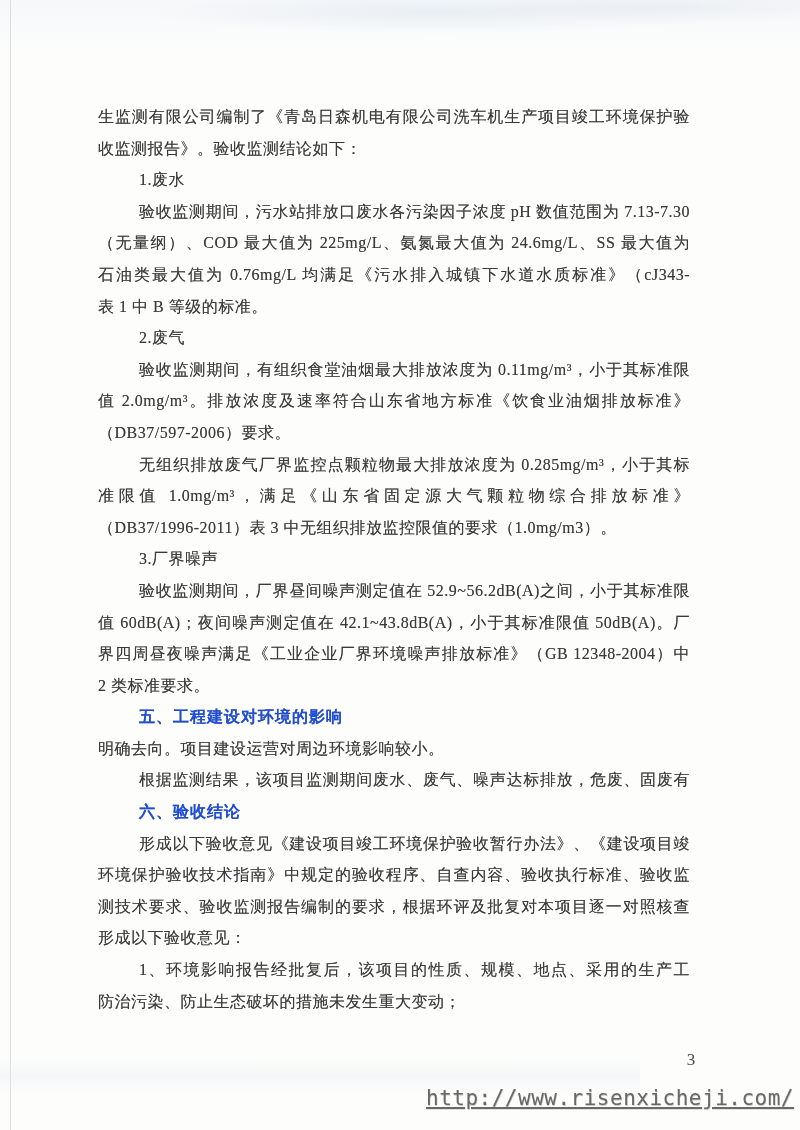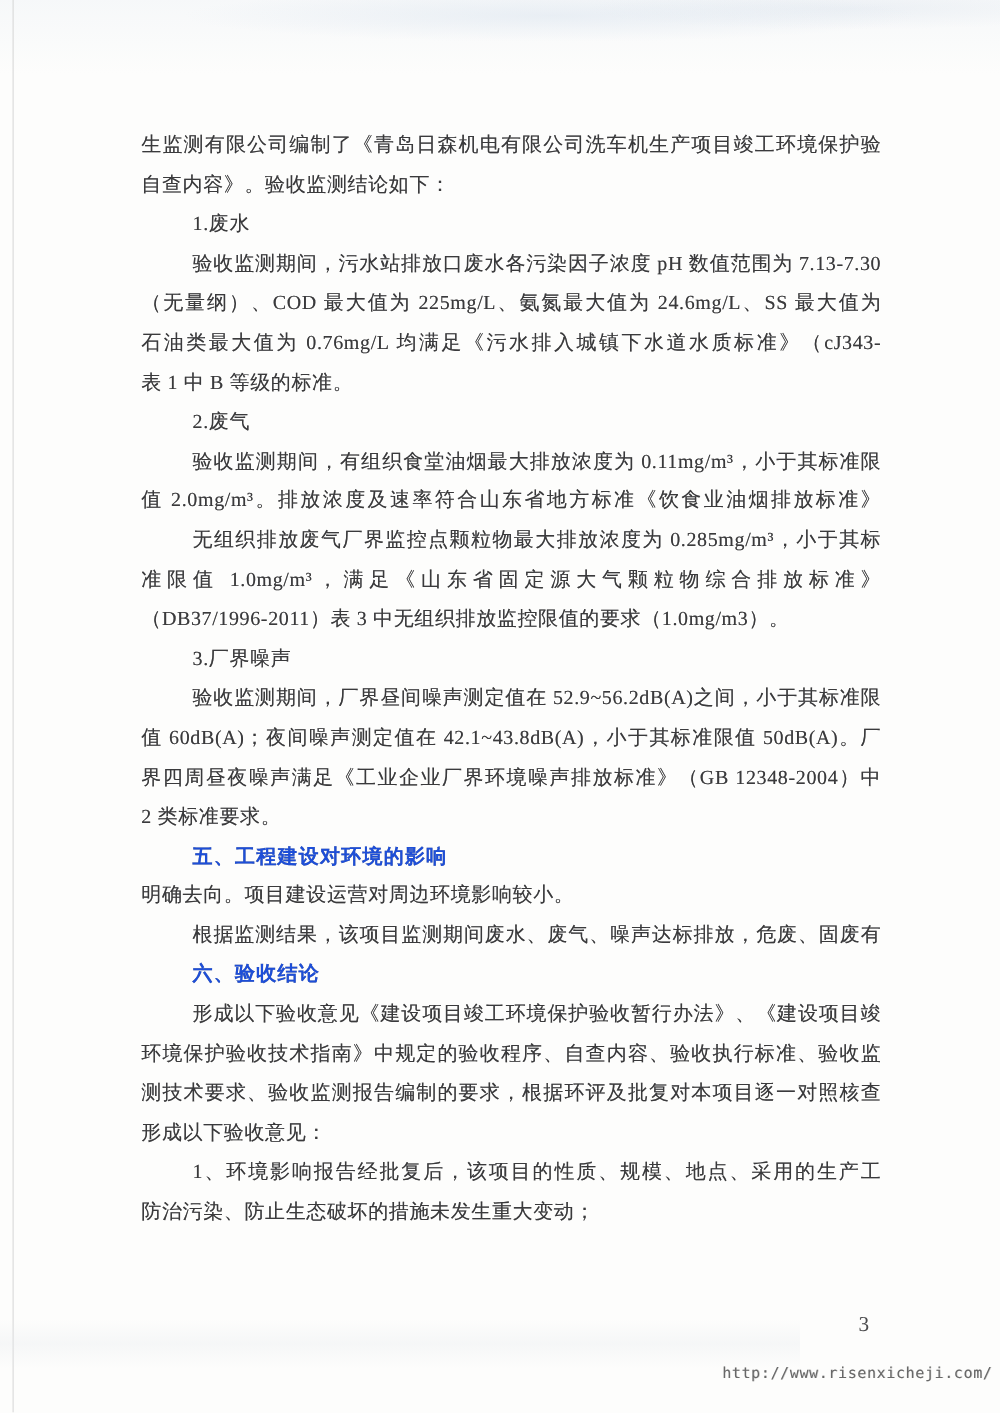--- a/index.html
+++ b/index.html
@@ -40,21 +40,21 @@
   
   .bottom-shade {
     position: absolute;
     left: 0; top: 1055px;
     width: 640px; height: 40px;
     background: linear-gradient(to bottom, rgba(228,232,236,0) 0%, rgba(228,232,236,0.30) 50%, rgba(228,232,236,0) 100%);
     pointer-events: none;
   }
   .text-block {
     position: absolute;
-    left: 113px;
+    left: 98px;
     top: 101px;
     width: 592px;
   }
   .line {
     font-size: 16px;
     line-height: 31.6px;
     color: var(--text);
     text-shadow: 0 0 0.5px rgba(58,58,60,0.55);
     overflow: hidden;
     height: 31.6px;
@@ -81,46 +81,48 @@
     font-size: 17px;
     line-height: 24px;
     color: #4a4a4c;
     font-family: "Liberation Serif", "DejaVu Serif", serif;
   }
   .watermark {
     position: absolute;
     right: 6px;
     top: 1088px;
     font-family: "DejaVu Sans Mono", "Liberation Mono", monospace;
-    font-size: 12px;
+    font-size: 21px;
     line-height: 20px;
     color: var(--watermark);
     letter-spacing: 0.5px;
     text-shadow: 0.5px 0.5px 0 rgba(104,104,104,0.35);
+    text-decoration: underline;
   }
 </style>
 </head>
 <body>
 
 <div class="page">
   <div class="top-noise"></div>
   <div class="scan-edge-line"></div>
   <div class="bottom-shade"></div>
 
   <div class="text-block" id="text-block">
       <div class="line fill">生监测有限公司编制了《青岛日森机电有限公司洗车机生产项目竣工环境保护验</div>
-      <div class="line">自查内容》。验收监测结论如下：</div>
+      <div class="line">收监测报告》。验收监测结论如下：</div>
       <div class="line indent">1.废水</div>
       <div class="line indent fill">验收监测期间，污水站排放口废水各污染因子浓度 pH 数值范围为 7.13-7.30</div>
       <div class="line fill">（无量纲）、COD 最大值为 225mg/L、氨氮最大值为 24.6mg/L、SS 最大值为 85mg/L，</div>
       <div class="line fill">石油类最大值为 0.76mg/L 均满足《污水排入城镇下水道水质标准》（cJ343-2010）</div>
       <div class="line">表 1 中 B 等级的标准。</div>
       <div class="line indent">2.废气</div>
       <div class="line indent fill">验收监测期间，有组织食堂油烟最大排放浓度为 0.11mg/m³，小于其标准限</div>
       <div class="line fill">值 2.0mg/m³。排放浓度及速率符合山东省地方标准《饮食业油烟排放标准》</div>
+      <div class="line">（DB37/597-2006）要求。</div>
       <div class="line indent fill">无组织排放废气厂界监控点颗粒物最大排放浓度为 0.285mg/m³，小于其标</div>
       <div class="line fill">准限值 1.0mg/m³，满足《山东省固定源大气颗粒物综合排放标准》</div>
       <div class="line">（DB37/1996-2011）表 3 中无组织排放监控限值的要求（1.0mg/m3）。</div>
       <div class="line indent">3.厂界噪声</div>
       <div class="line indent fill">验收监测期间，厂界昼间噪声测定值在 52.9~56.2dB(A)之间，小于其标准限</div>
       <div class="line fill">值 60dB(A)；夜间噪声测定值在 42.1~43.8dB(A)，小于其标准限值 50dB(A)。厂</div>
       <div class="line fill">界四周昼夜噪声满足《工业企业厂界环境噪声排放标准》（GB 12348-2004）中</div>
       <div class="line">2 类标准要求。</div>
       <div class="line indent hei">五、工程建设对环境的影响</div>
       <div class="line">明确去向。项目建设运营对周边环境影响较小。</div>

